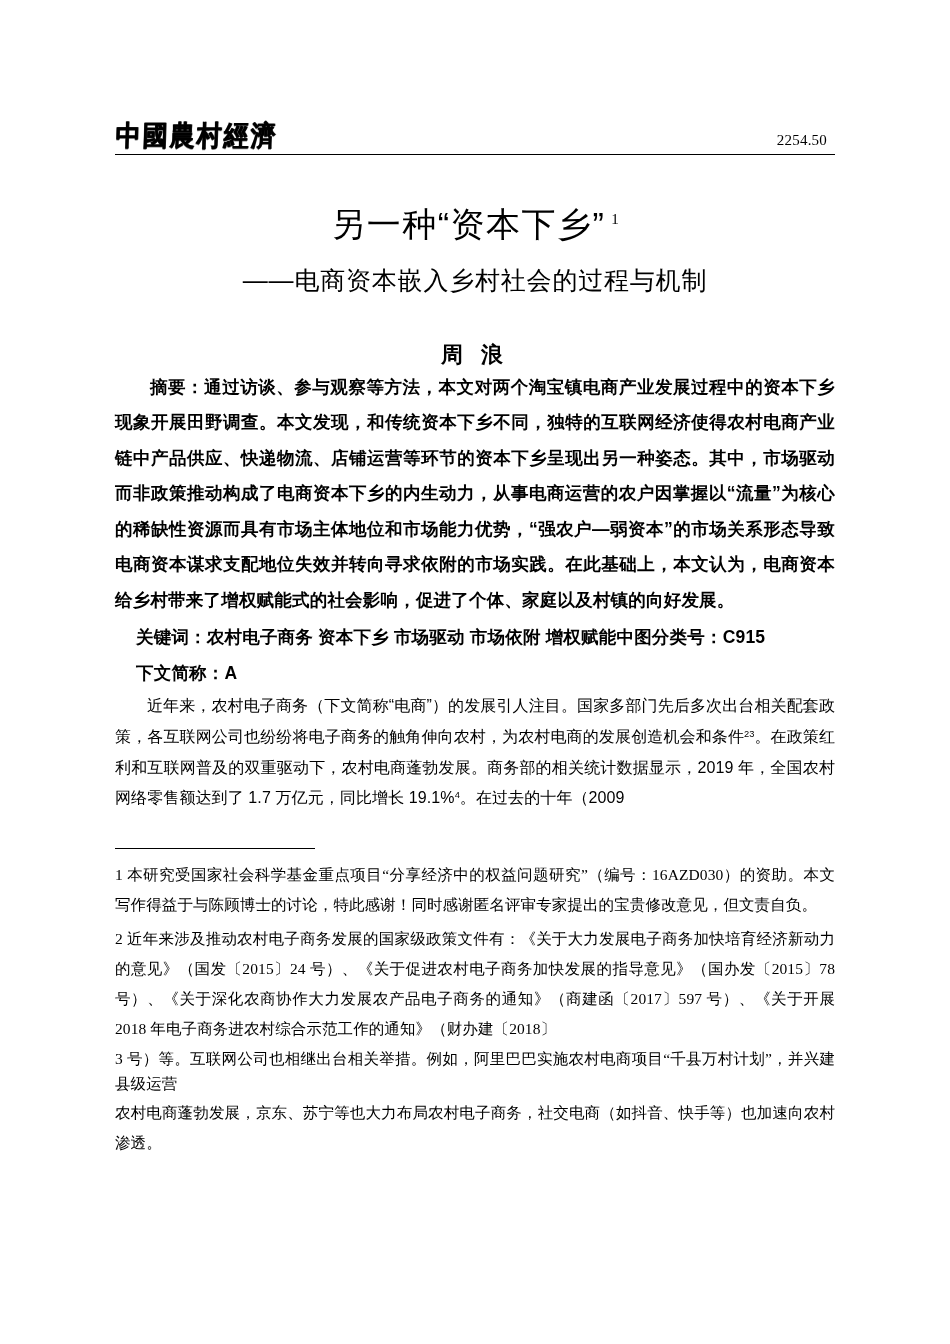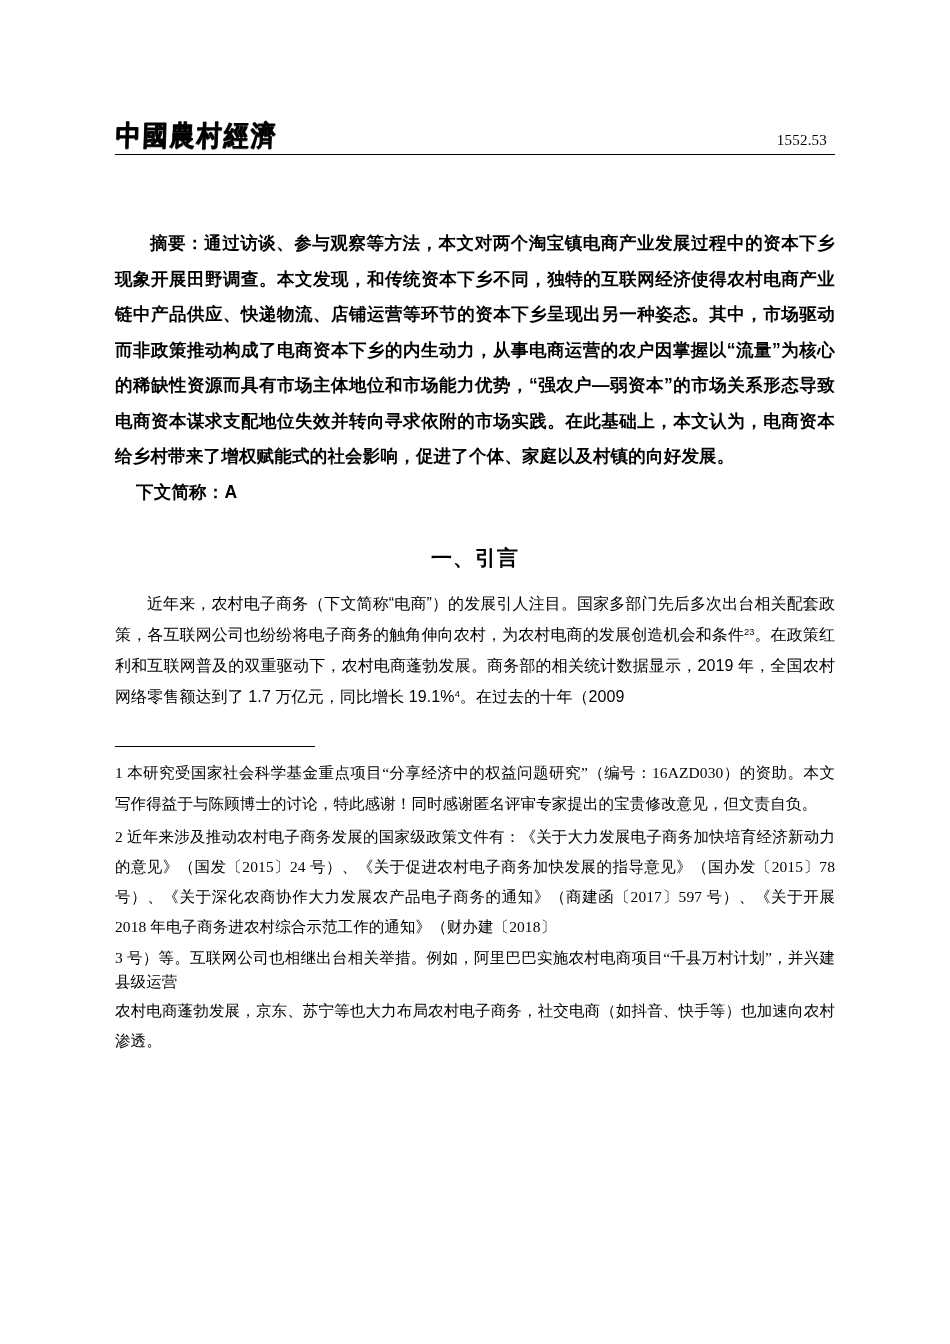--- a/index.html
+++ b/index.html
@@ -96,21 +96,20 @@
     font-family: "Liberation Sans", "DejaVu Sans", sans-serif;
     font-size: 22px;
     font-weight: bold;
     letter-spacing: 6px;
     margin: 45px 0 0 0;
     line-height: 1.3;
   }
 
   
   .abstract-block {
-    margin-top: 56px;
   }
   .abstract-para,
   .kw-line,
   .doc-code-line {
     font-family: "Liberation Sans", "DejaVu Sans", sans-serif;
     font-weight: bold;
     font-size: 17.5px;
     line-height: 2.03;
     text-align: justify;
     text-justify: inter-ideograph;
@@ -178,31 +177,36 @@
   .fn-item.tight { line-height: 1.6; margin-bottom: 1px; }
 </style>
 </head>
 <body>
 
 <div class="page">
 
   <div class="runhead">
     <div class="runhead-inner">
       <div class="journal-logo">中國農村經濟</div>
-      <div class="issue-date">1552.53</div>
+      <div class="issue-date">2254.50</div>
     </div>
   </div>
 
+  <div class="title-block">
+    <h1 class="art-title"><span>另一种“资本下乡”</span><span class="fn-sup">1</span></h1>
+    <h2 class="art-subtitle">——电商资本嵌入乡村社会的过程与机制</h2>
+    <div class="author">周 浪</div>
+  </div>
 
   <div class="abstract-block">
     <p class="abstract-para">摘要：通过访谈、参与观察等方法，本文对两个淘宝镇电商产业发展过程中的资本下乡现象开展田野调查。本文发现，和传统资本下乡不同，独特的互联网经济使得农村电商产业链中产品供应、快递物流、店铺运营等环节的资本下乡呈现出另一种姿态。其中，市场驱动而非政策推动构成了电商资本下乡的内生动力，从事电商运营的农户因掌握以“流量”为核心的稀缺性资源而具有市场主体地位和市场能力优势，“强农户—弱资本”的市场关系形态导致电商资本谋求支配地位失效并转向寻求依附的市场实践。在此基础上，本文认为，电商资本给乡村带来了增权赋能式的社会影响，促进了个体、家庭以及村镇的向好发展。</p>
+    <p class="kw-line">关键词：农村电子商务 资本下乡 市场驱动 市场依附 增权赋能中图分类号：C915</p>
     <p class="doc-code-line">下文简称：A</p>
   </div>
 
-  <h3 class="sec-heading">一、引言</h3>
 
   <p class="body-para"><span>近年来，农村电子商务（下文简称“电商”）的发展引人注目。国家多部门先后多次出台相关配套政策，各互联网公司也纷纷将电子商务的触角伸向农村，为农村电商的发展创造机会和条件</span><sup>23</sup><span>。在政策红利和互联网普及的双重驱动下，农村电商蓬勃发展。商务部的相关统计数据显示，2019 年，全国农村网络零售额达到了 1.7 万亿元，同比增长 19.1%</span><sup>4</sup><span>。在过去的十年（2009</span></p>
 
   <div class="footnotes">
     <div class="fn-rule"></div>
     <p class="fn-item">1 本研究受国家社会科学基金重点项目“分享经济中的权益问题研究”（编号：16AZD030）的资助。本文写作得益于与陈顾博士的讨论，特此感谢！同时感谢匿名评审专家提出的宝贵修改意见，但文责自负。</p>
     <p class="fn-item">2 近年来涉及推动农村电子商务发展的国家级政策文件有：《关于大力发展电子商务加快培育经济新动力的意见》（国发〔2015〕24 号）、《关于促进农村电子商务加快发展的指导意见》（国办发〔2015〕78 号）、《关于深化农商协作大力发展农产品电子商务的通知》（商建函〔2017〕597 号）、《关于开展 2018 年电子商务进农村综合示范工作的通知》（财办建〔2018〕</p>
     <p class="fn-item tight">3 号）等。互联网公司也相继出台相关举措。例如，阿里巴巴实施农村电商项目“千县万村计划”，并兴建县级运营</p>
     <p class="fn-item">农村电商蓬勃发展，京东、苏宁等也大力布局农村电子商务，社交电商（如抖音、快手等）也加速向农村渗透。</p>
 

